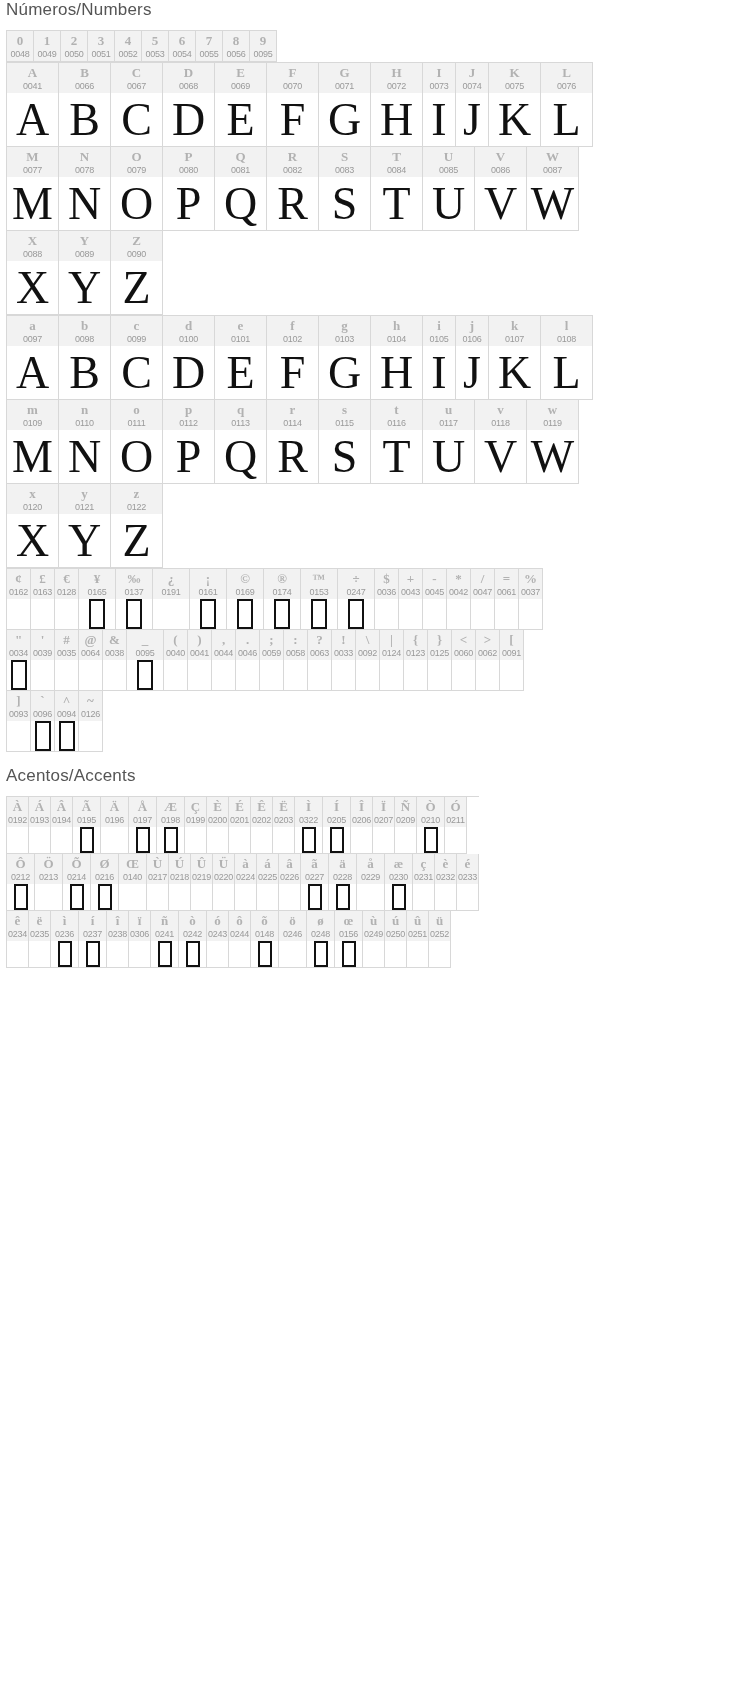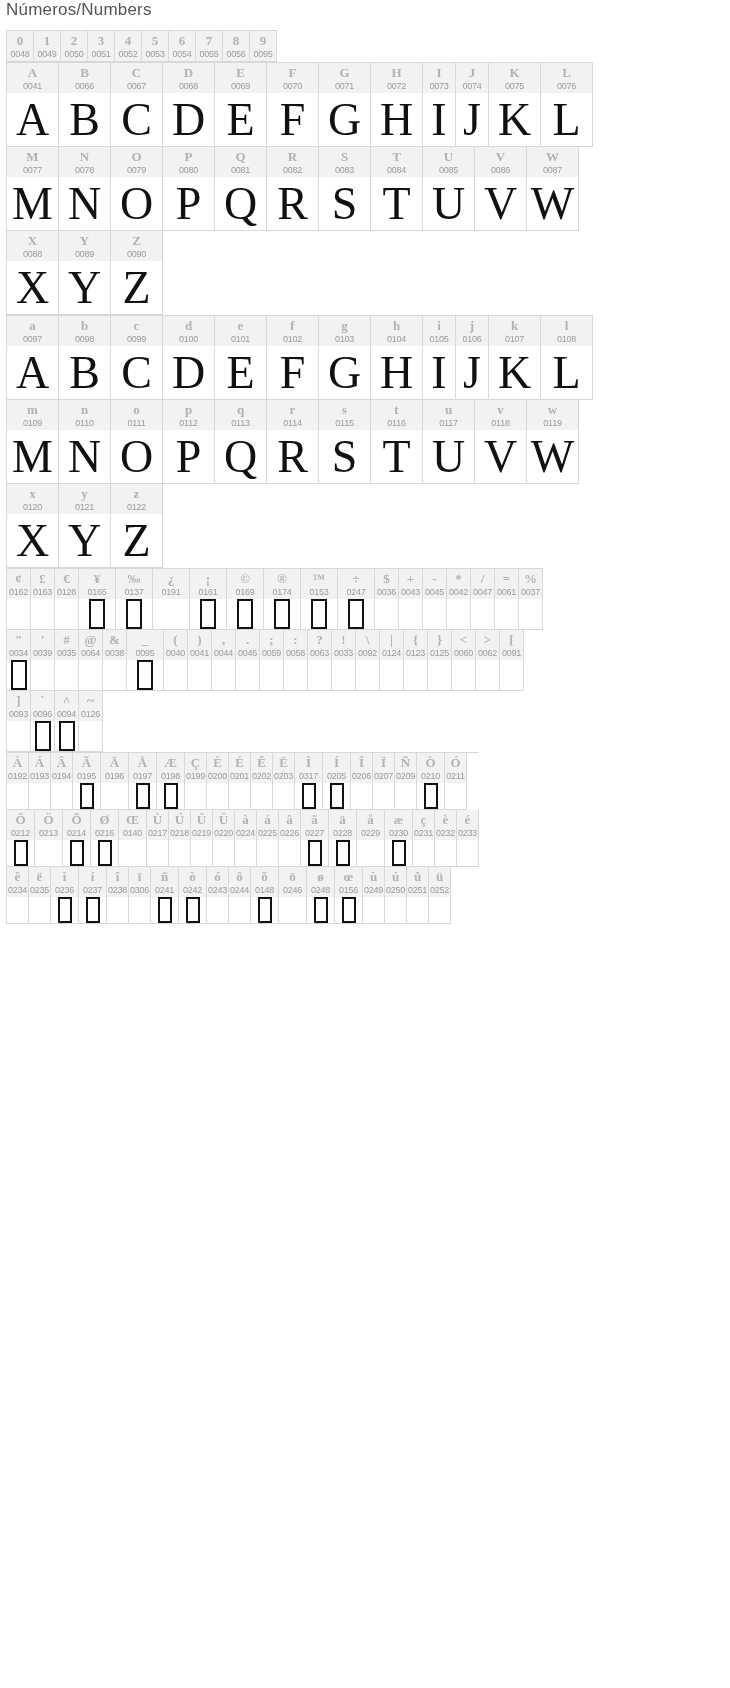--- a/index.html
+++ b/index.html
@@ -885,20 +885,21 @@
         </div>
         <div class="cell narrow">
           <div class="hdr">
             <span class="ch">~</span>
             <span class="code">0126</span>
           </div>
           <div class="glyph"></div>
         </div>
       </div>
     </div>
+    <div class="section-title">Acentos/Accents</div>
     <div class="grid accents">
       <div class="row">
         <div class="cell narrow">
           <div class="hdr">
             <span class="ch">À</span>
             <span class="code">0192</span>
           </div>
           <div class="glyph"></div>
         </div>
         <div class="cell narrow">
@@ -980,21 +981,21 @@
         <div class="cell narrow">
           <div class="hdr">
             <span class="ch">Ë</span>
             <span class="code">0203</span>
           </div>
           <div class="glyph"></div>
         </div>
         <div class="cell">
           <div class="hdr">
             <span class="ch">Ì</span>
-            <span class="code">0317</span>
+            <span class="code">0322</span>
           </div>
           <div class="glyph">
             <span class="tofu"></span>
           </div>
         </div>
         <div class="cell">
           <div class="hdr">
             <span class="ch">Í</span>
             <span class="code">0205</span>
           </div>

